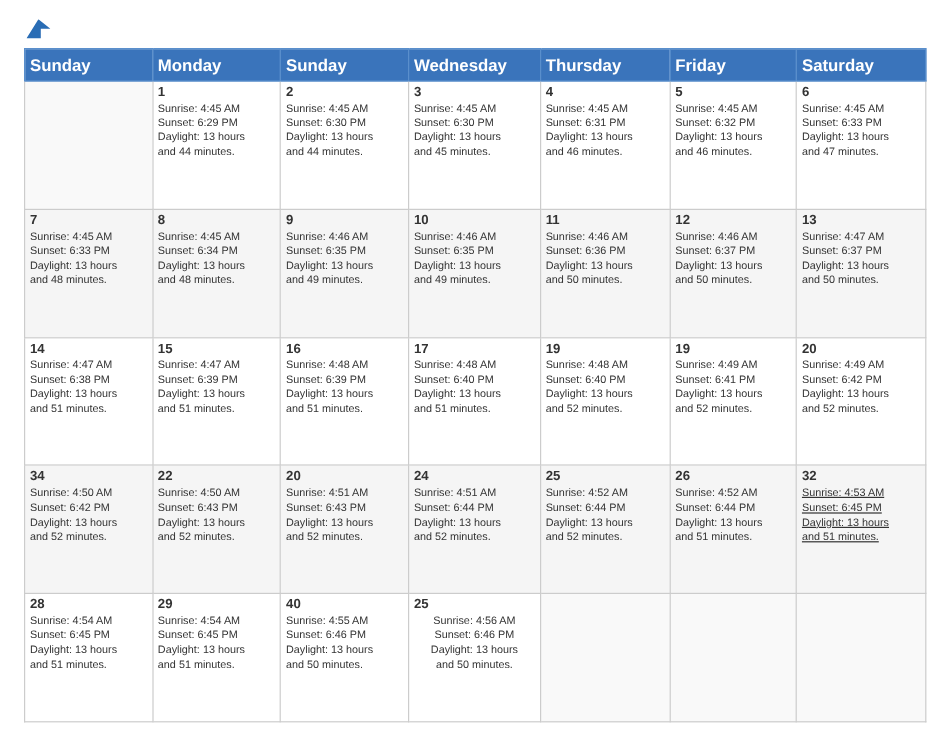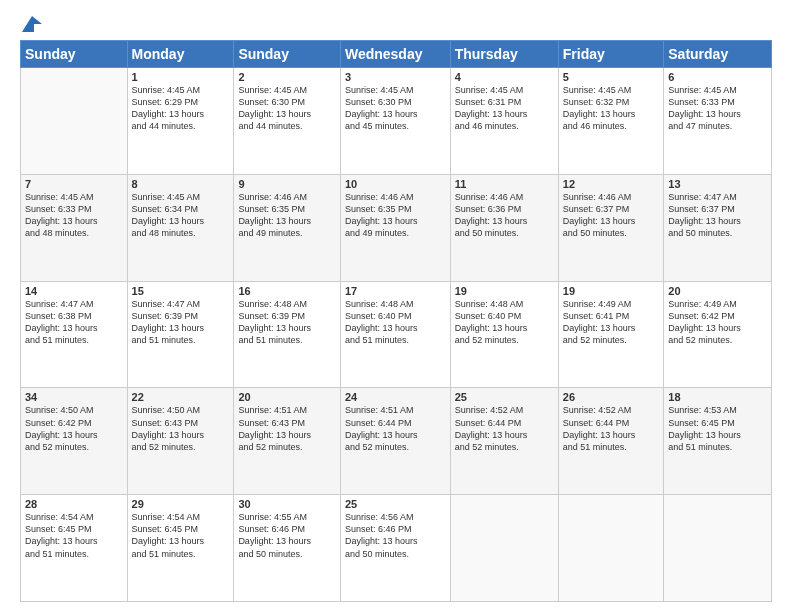--- a/index.html
+++ b/index.html
@@ -306,22 +306,22 @@
 and 52 minutes.</div>
           </td>
           <td>
             <span class="day-num">26</span>
             <div class="day-info" style="white-space: pre-line;">Sunrise: 4:52 AM
 Sunset: 6:44 PM
 Daylight: 13 hours
 and 51 minutes.</div>
           </td>
           <td>
-            <span class="day-num">18</span>
-            <div class="day-info" style="white-space: pre-line;">Sunrise: 4:53 AM
+            <span class="day-num">32</span>
+            <div class="day-info" style="white-space: pre-line; text-decoration: underline;">Sunrise: 4:53 AM
 Sunset: 6:45 PM
 Daylight: 13 hours
 and 51 minutes.</div>
           </td>
         </tr>
         <tr>
           <td>
             <span class="day-num">28</span>
             <div class="day-info" style="white-space: pre-line;">Sunrise: 4:54 AM
 Sunset: 6:45 PM
@@ -329,29 +329,29 @@
 and 51 minutes.</div>
           </td>
           <td>
             <span class="day-num">29</span>
             <div class="day-info" style="white-space: pre-line;">Sunrise: 4:54 AM
 Sunset: 6:45 PM
 Daylight: 13 hours
 and 51 minutes.</div>
           </td>
           <td>
-            <span class="day-num">30</span>
+            <span class="day-num">40</span>
             <div class="day-info" style="white-space: pre-line;">Sunrise: 4:55 AM
 Sunset: 6:46 PM
 Daylight: 13 hours
 and 50 minutes.</div>
           </td>
           <td>
             <span class="day-num">25</span>
-            <div class="day-info" style="white-space: pre-line;">Sunrise: 4:56 AM
+            <div class="day-info" style="white-space: pre-line; text-align: center;">Sunrise: 4:56 AM
 Sunset: 6:46 PM
 Daylight: 13 hours
 and 50 minutes.</div>
           </td>
           <td class="empty-cell"></td>
           <td class="empty-cell"></td>
           <td class="empty-cell"></td>
         </tr>
       </tbody>
   </table>

